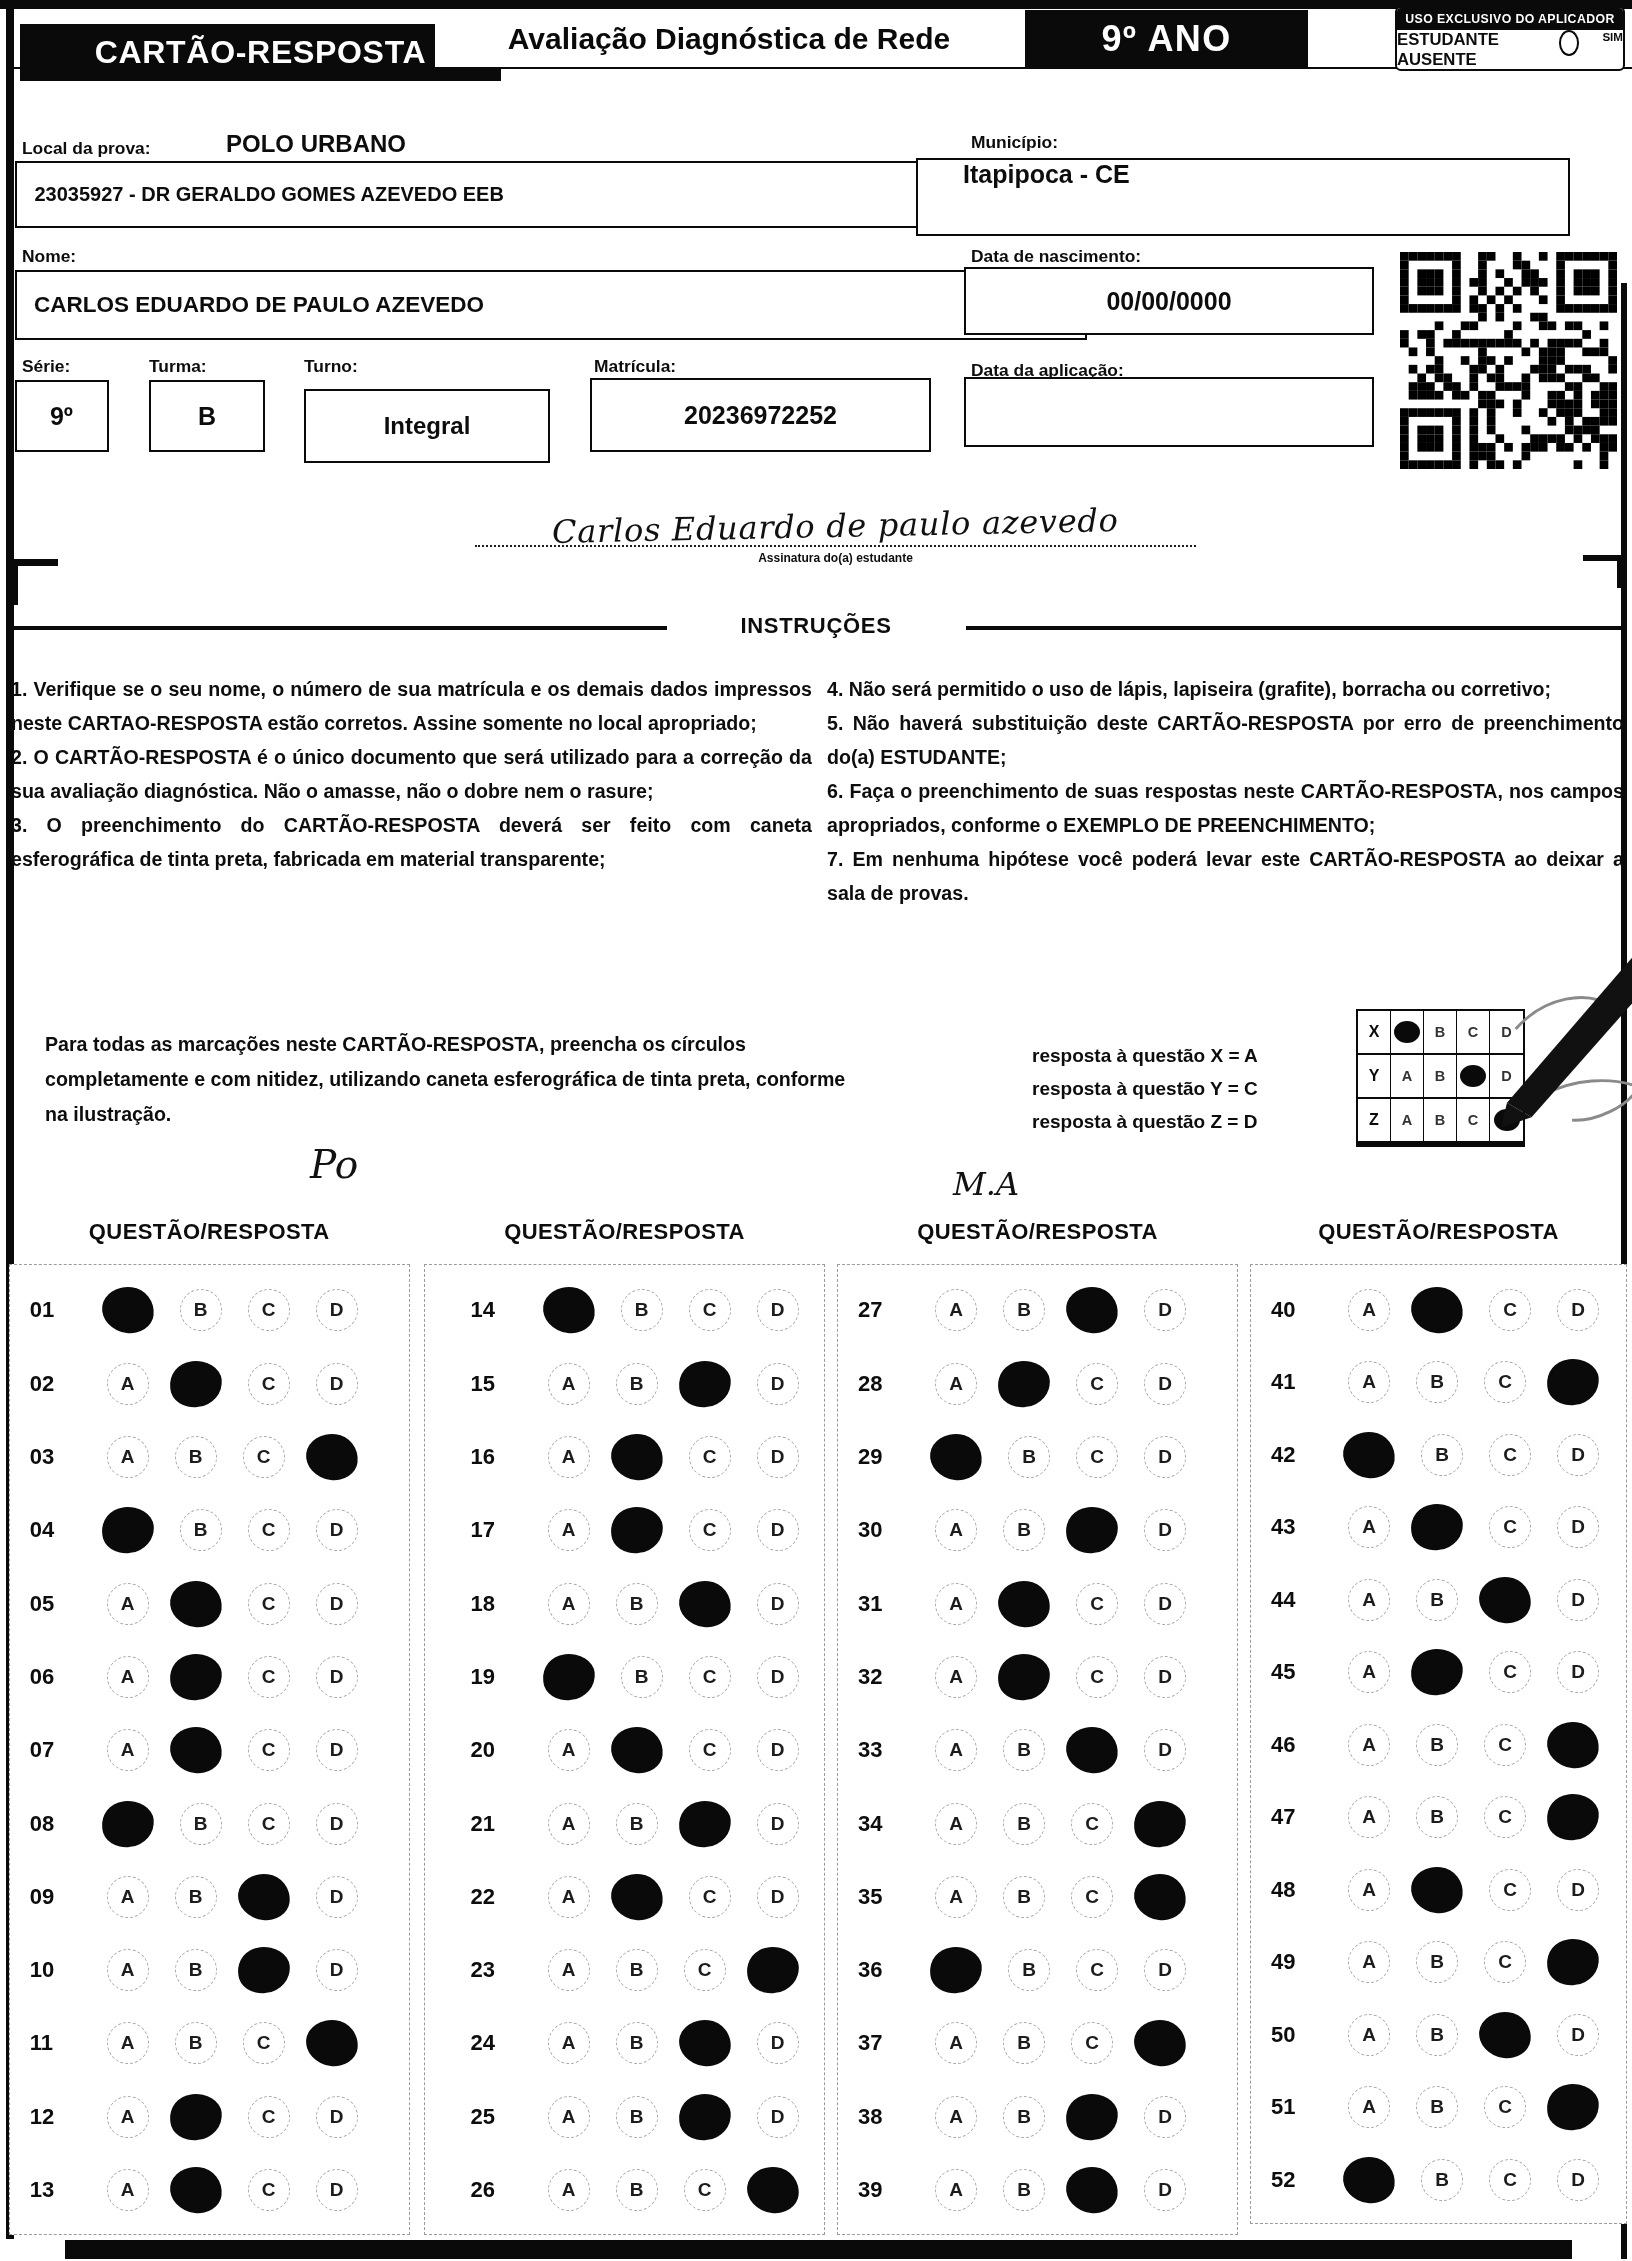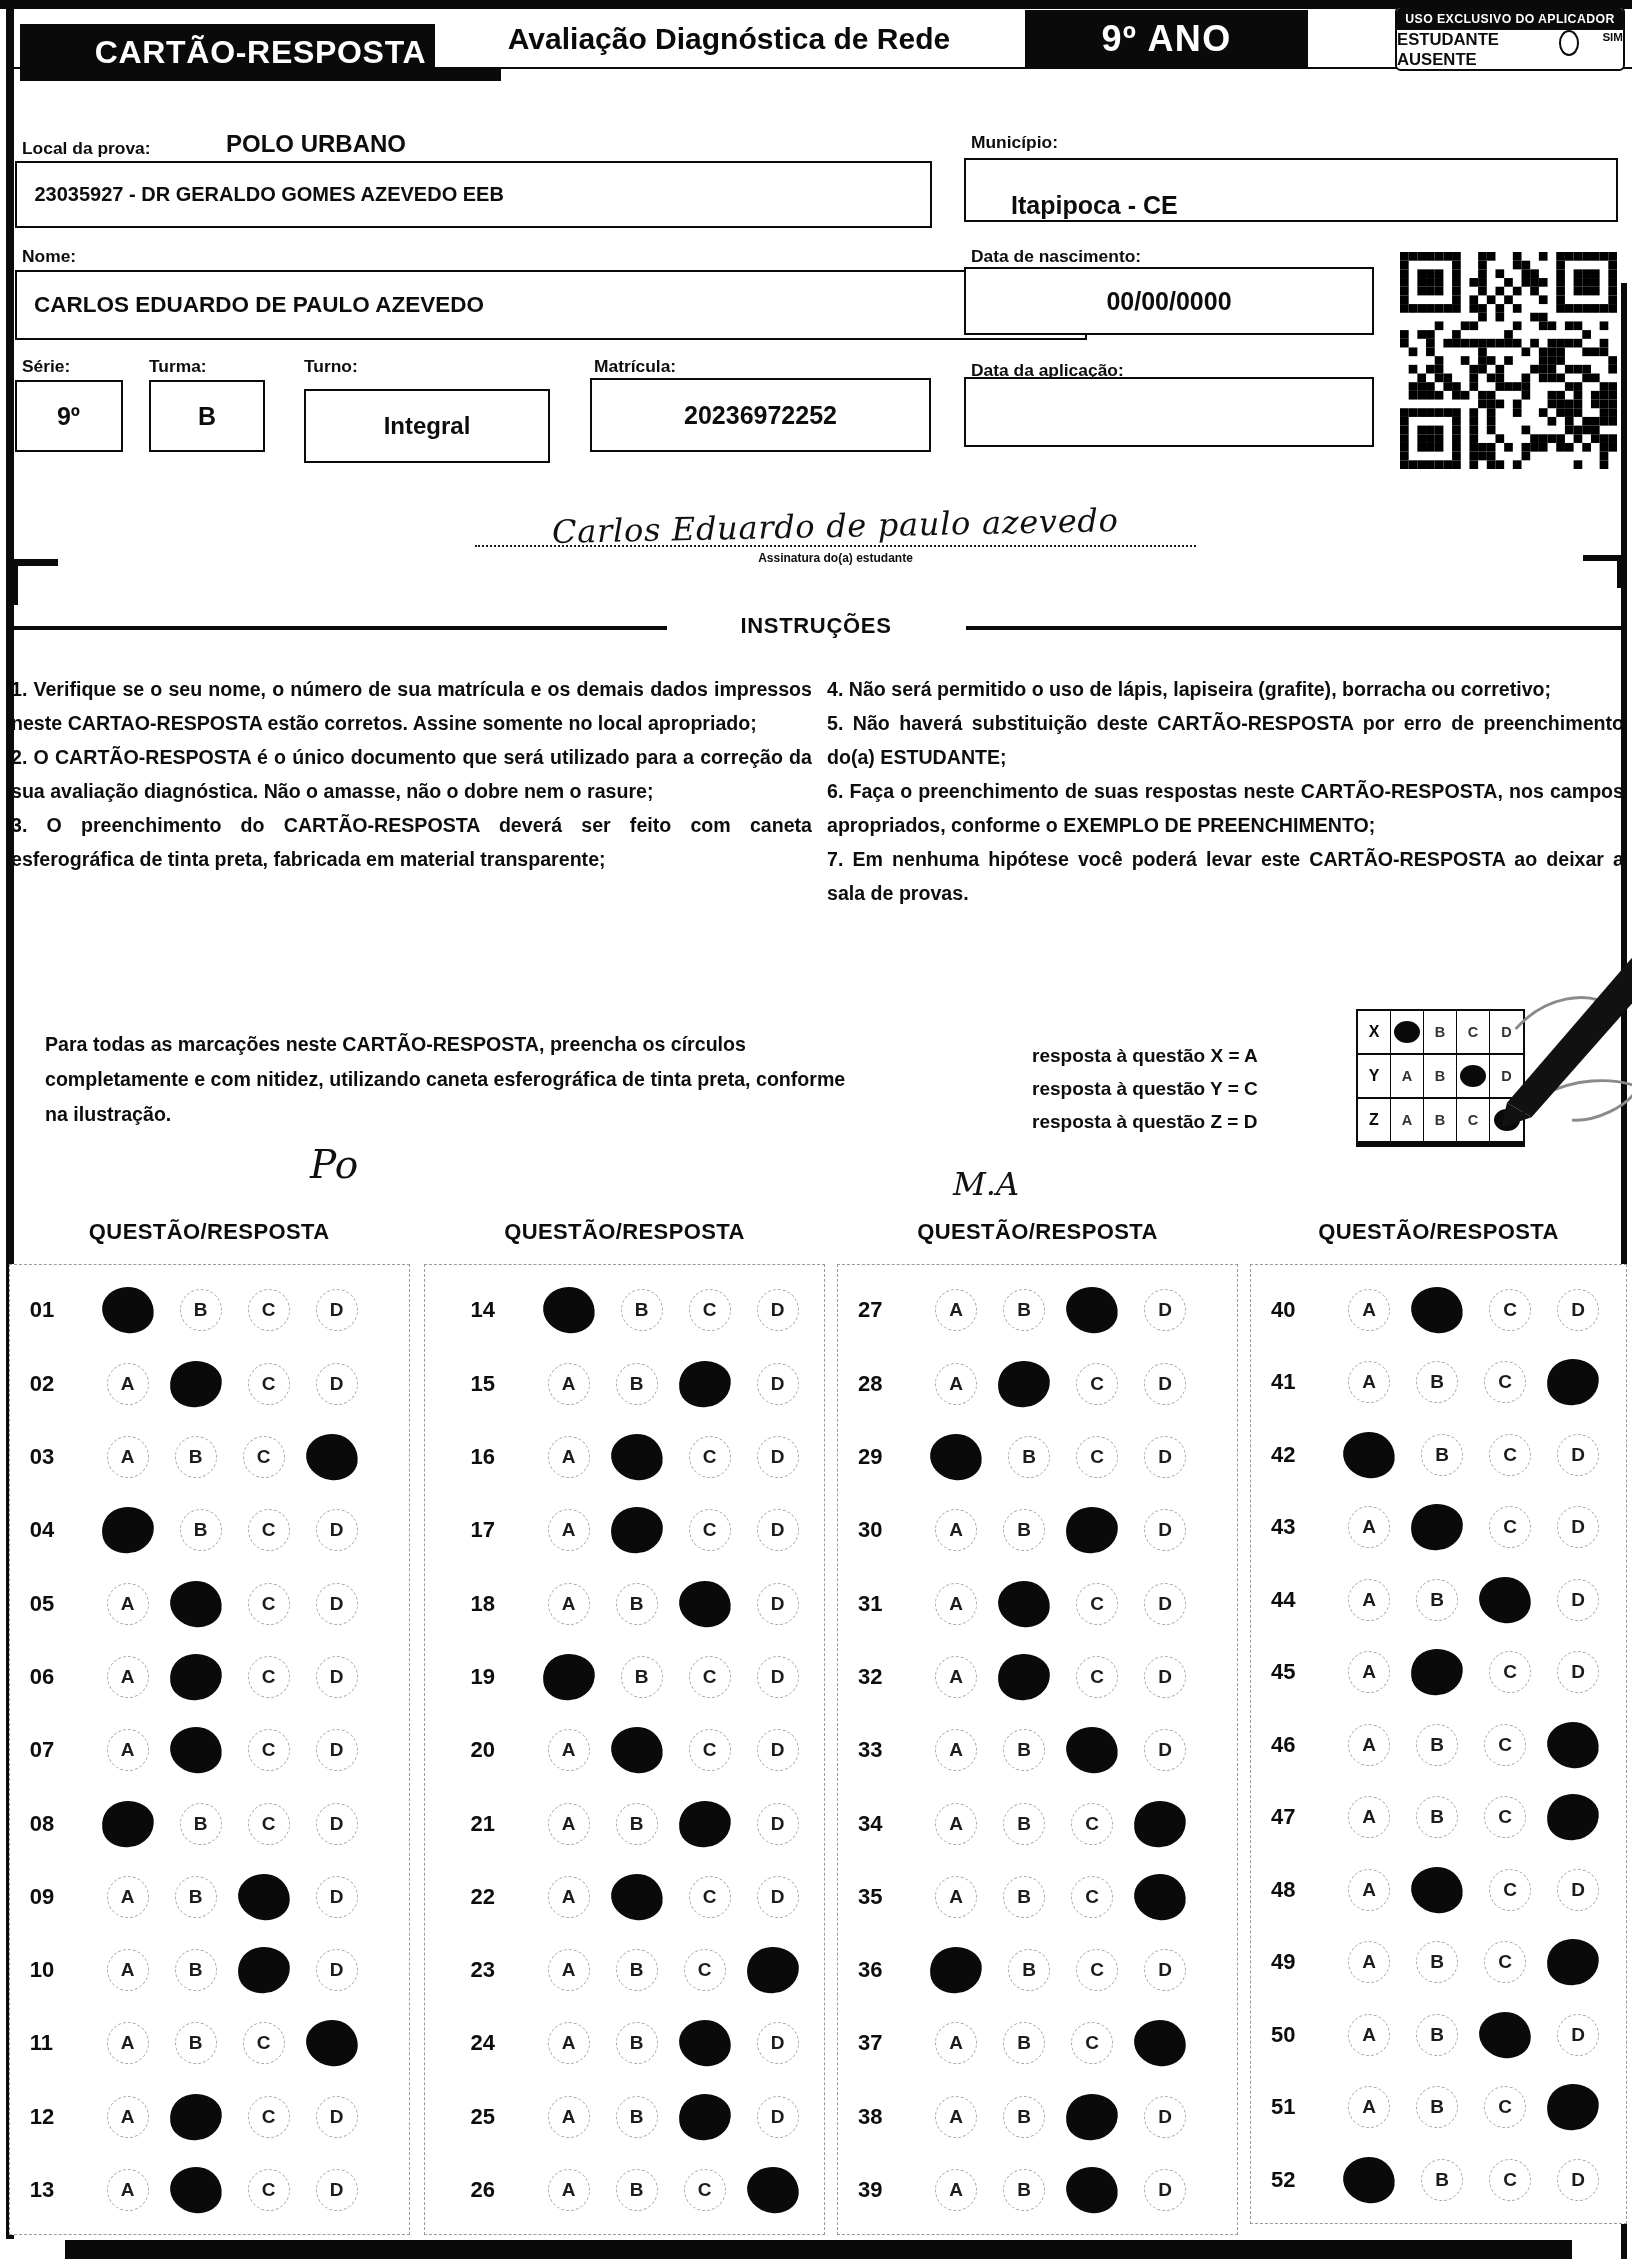--- a/index.html
+++ b/index.html
@@ -86,21 +86,21 @@
     </div>
   </div>
 
   <div class="abs lbl" style="left:22px;top:138px;">Local da prova:</div>
   <div class="abs val" style="left:226px;top:130px;font-size:24px;">POLO URBANO</div>
   <div class="abs lbl" style="left:971px;top:132px;">Município:</div>
 
   <div class="abs box" style="left:14.5px;top:161px;width:917px;height:67px;display:flex;align-items:center;">
     <span style="font-size:20px;font-weight:bold;padding-left:18px;">23035927 - DR GERALDO GOMES AZEVEDO EEB</span>
   </div>
-  <div class="abs box" style="left:964px;top:158px;width:654px;height:64px;display:flex;align-items:flex-end;">
+  <div class="abs box" style="left:916px;top:158px;width:654px;height:78px;display:flex;align-items:flex-start;">
     <span style="font-size:25px;font-weight:bold;padding-left:45px;">Itapipoca - CE</span>
   </div>
 
   <div class="abs lbl" style="left:22px;top:246px;">Nome:</div>
   <div class="abs lbl" style="left:971px;top:246px;">Data de nascimento:</div>
 
   <div class="abs box" style="left:14.5px;top:270px;width:1072px;height:70px;display:flex;align-items:center;">
     <span style="font-size:22.5px;font-weight:bold;padding-left:17.4px;">CARLOS EDUARDO DE PAULO AZEVEDO</span>
   </div>
   <div class="abs box" style="left:964px;top:267px;width:410px;height:68px;display:flex;align-items:center;justify-content:center;">
@@ -414,21 +414,21 @@
         <rect x="60" y="288" width="12" height="12"></rect>
         <rect x="72" y="288" width="12" height="12"></rect>
       </svg></div>
 
   <div class="abs lbl" style="left:22px;top:356px;">Série:</div>
   <div class="abs lbl" style="left:149px;top:356px;">Turma:</div>
   <div class="abs lbl" style="left:304px;top:356px;">Turno:</div>
   <div class="abs lbl" style="left:594px;top:356px;">Matrícula:</div>
   <div class="abs lbl" style="left:971px;top:360px;">Data da aplicação:</div>
 
-  <div class="abs box" style="left:14.5px;top:380px;width:108px;height:72px;display:flex;align-items:center;justify-content:center;">
+  <div class="abs box" style="left:14.5px;top:380px;width:94px;height:72px;display:flex;align-items:center;justify-content:center;">
     <span style="font-size:25px;font-weight:bold;">9º</span>
   </div>
   <div class="abs box" style="left:149px;top:380px;width:116px;height:72px;display:flex;align-items:center;justify-content:center;">
     <span style="font-size:25px;font-weight:bold;">B</span>
   </div>
   <div class="abs box" style="left:304px;top:378px;width:246px;height:74px;display:flex;align-items:center;justify-content:center;margin-top:11px;">
     <span style="font-size:24px;font-weight:bold;">Integral</span>
   </div>
   <div class="abs box" style="left:590px;top:378px;width:341px;height:74px;display:flex;align-items:center;justify-content:center;">
     <span style="font-size:25px;font-weight:bold;">20236972252</span>

